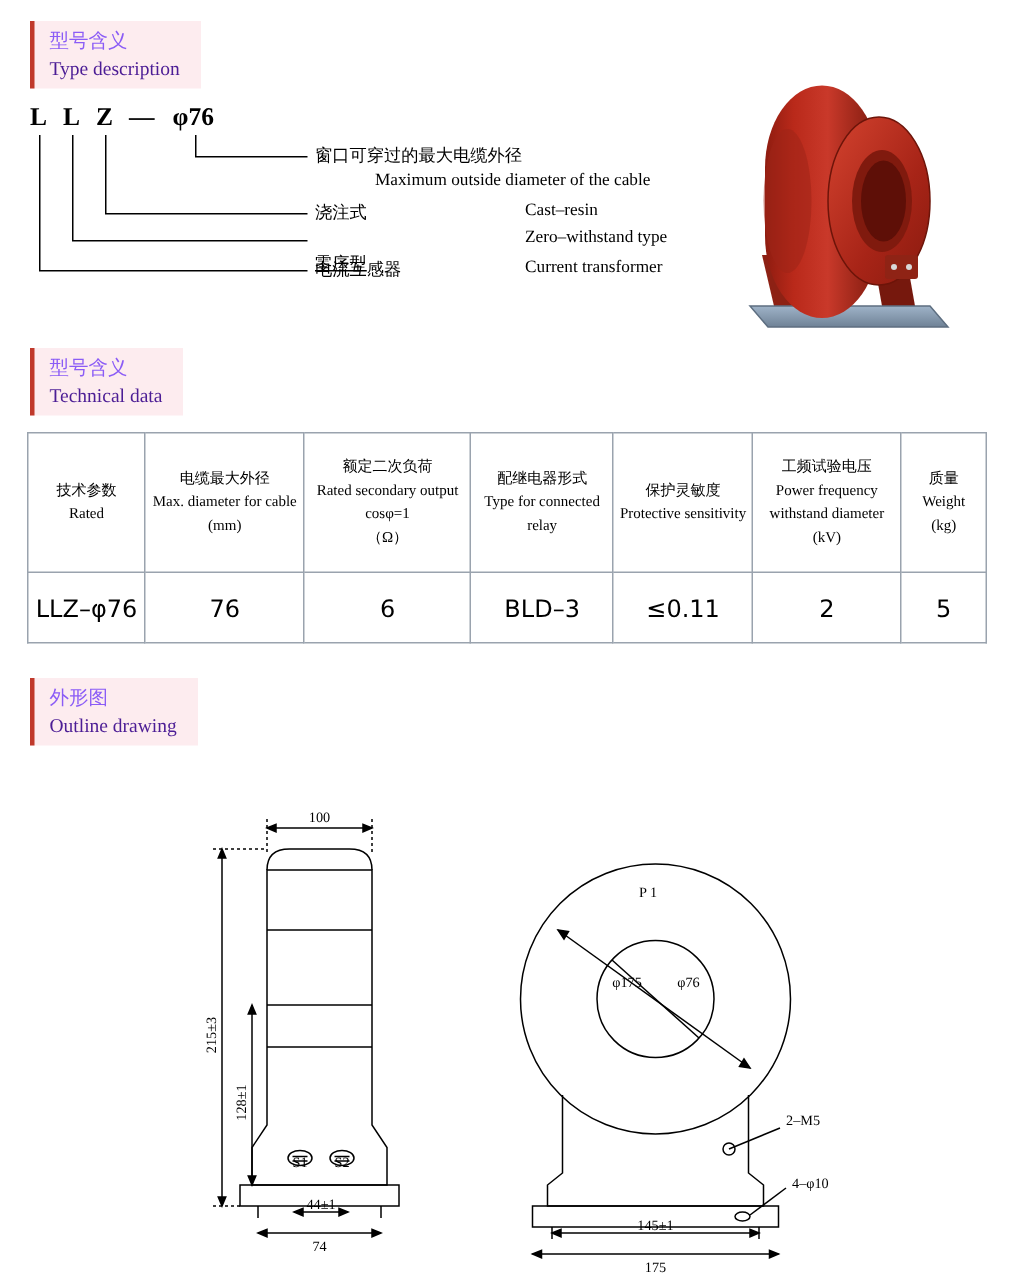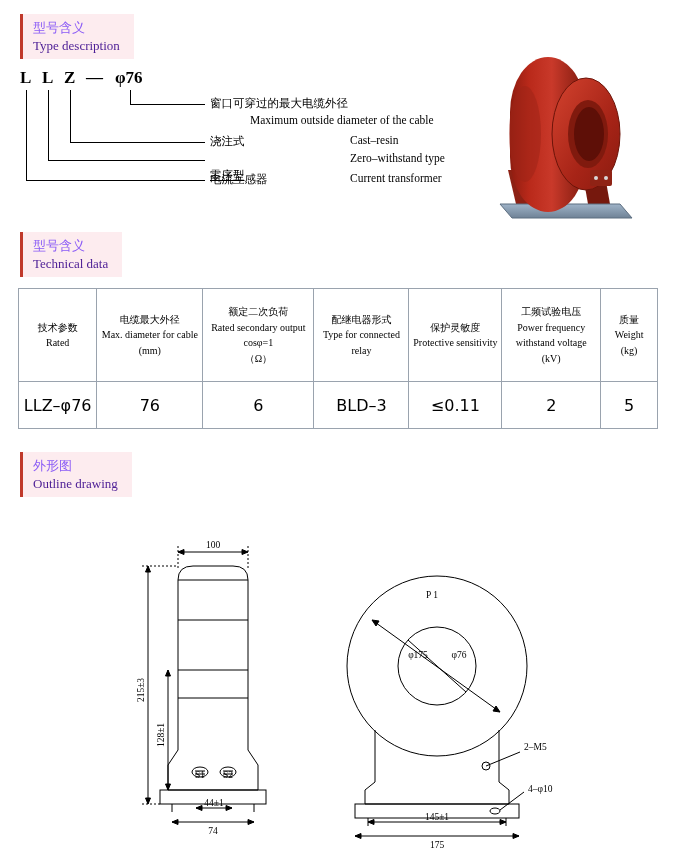--- a/index.html
+++ b/index.html
@@ -232,21 +232,21 @@
         <div class="en">Type for connected</div>
         <div class="en">relay</div>
       </th>
       <th style="width:95px">
         <div>保护灵敏度</div>
         <div class="en">Protective sensitivity</div>
       </th>
       <th style="width:105px">
         <div>工频试验电压</div>
         <div class="en">Power frequency</div>
-        <div class="en">withstand voltage</div>
+        <div class="en">withstand diameter</div>
         <div class="en">(kV)</div>
       </th>
       <th style="width:55px">
         <div>质量</div>
         <div class="en">Weight</div>
         <div class="en">(kg)</div>
       </th>
     </tr>
   </thead>
   <tbody>

